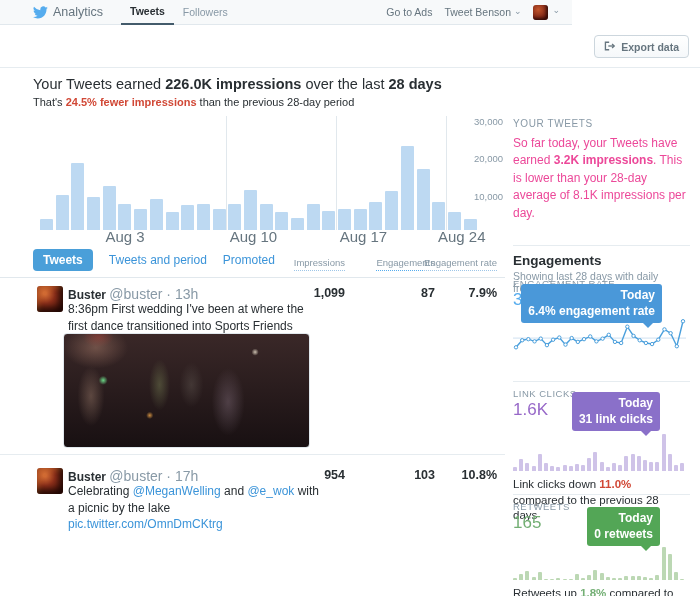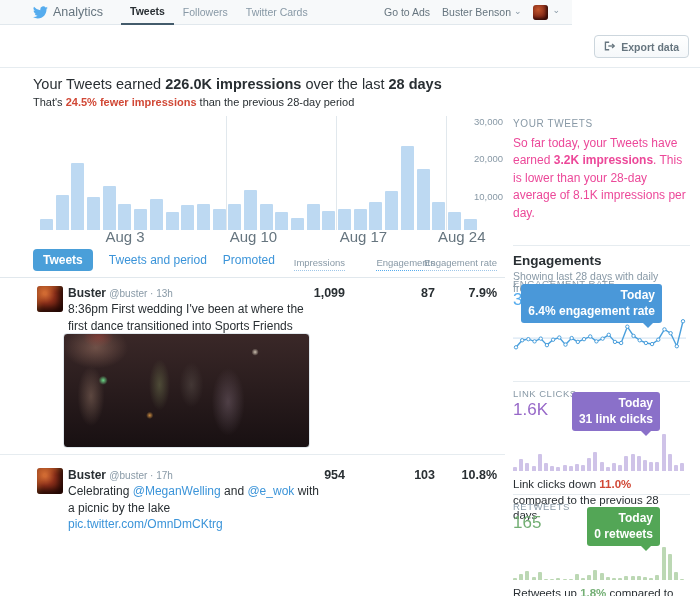--- a/index.html
+++ b/index.html
@@ -63,21 +63,21 @@
 
   
   .tweet-row { position:absolute; left:0; width:505px; }
   .row1 { top:278px; height:177px; border-bottom:1px solid #e6ecf0; }
   .row2 { top:456px; height:140px; }
   .tw-avatar { position:absolute; left:37px; top:8px; width:26px; height:26px; border-radius:3px;
       background: radial-gradient(circle at 30% 28%, #d06a33 6%, #8c2f1a 40%, #471008 85%);
       box-shadow: inset -4px -5px 6px rgba(0,0,0,.55), inset 3px 3px 4px rgba(255,160,60,.25); }
   .tw-name-line { position:absolute; left:68px; top:8px; font-size:12px; white-space:nowrap; }
   .tw-name { font-weight:bold; color:#292f33; }
-  .tw-meta { font-size:10px; color:#8899a6;text-align:center; }
+  .tw-meta { font-size:14px; color:#8899a6;text-align:center; }
   .tw-text { position:absolute; left:68px; top:23px; width:254px; font-size:12px; line-height:1.38; color:#292f33; }
   .tw-text .lnk { color:#3b94d9; cursor:pointer; }
   .tw-text .lnk-block { display:block; }
   .stat { position:absolute; top:8px; font-size:12.5px; font-weight:bold; color:#292f33; }
   .st-imp { right:160px; } .st-eng { right:70px; } .st-rate { right:8px; }
 
   
   .photo { position:absolute; left:63px; border:1px solid #e1e8ed; border-radius:4px; overflow:hidden; }
   .photo1 { top:55px; width:247px; height:115px;
     background:
@@ -126,26 +126,25 @@
     <span>
       <svg width="15" height="13" viewBox="0 0 24 20">
           <path fill="#55acee" d="M23.9 2.6c-.9.4-1.8.65-2.8.77A4.9 4.9 0 0 0 23.26.65c-.95.56-2 .96-3.12 1.18A4.92 4.92 0 0 0 11.6 5.2c0 .39.04.76.12 1.12A13.95 13.95 0 0 1 1.6.9a4.9 4.9 0 0 0 1.52 6.57c-.8-.03-1.56-.25-2.22-.62v.06c0 2.39 1.7 4.38 3.95 4.83-.41.11-.85.17-1.3.17-.31 0-.61-.03-.91-.08a4.93 4.93 0 0 0 4.6 3.41A9.87 9.87 0 0 1 0 17.3a13.9 13.9 0 0 0 7.55 2.21c9.05 0 14-7.5 14-14v-.63c.96-.69 1.8-1.56 2.35-2.28z"></path>
         </svg>
     </span>
     <span class="brand-label">Analytics</span>
   </div>
   <div class="nav-tabs">
     <div class="nav-tab active">Tweets</div>
     <div class="nav-tab">Followers</div>
-    <div class="nav-tab">Twitter Cards</div>
   </div>
   <div class="nav-right">
     <span class="nav-link">Go to Ads</span>
     <span class="nav-user">
-      <span>Buster Benson</span>
+      <span>Tweet Benson</span>
       <span class="chev">⌄</span>
     </span>
     <span style="display:flex;align-items:center;gap:4px;">
       <span class="nav-avatar"></span>
       <span class="chev">⌄</span>
     </span>
   </div>
 </div>
 
 <div class="page-header">

